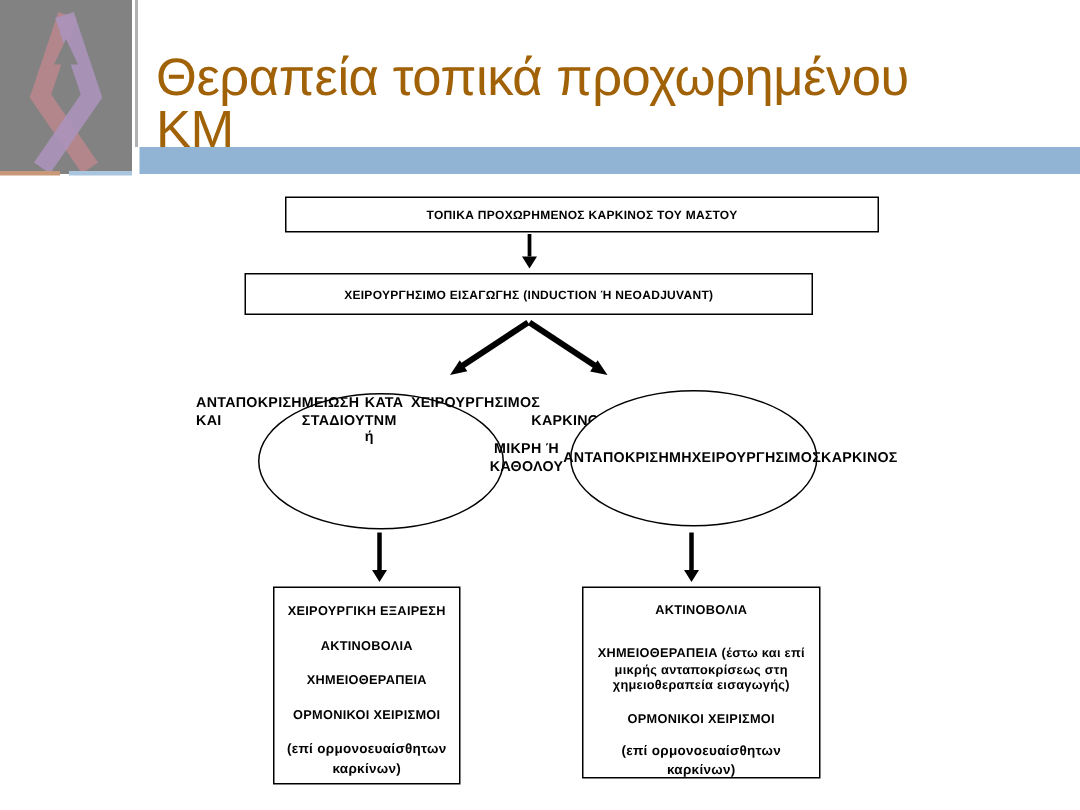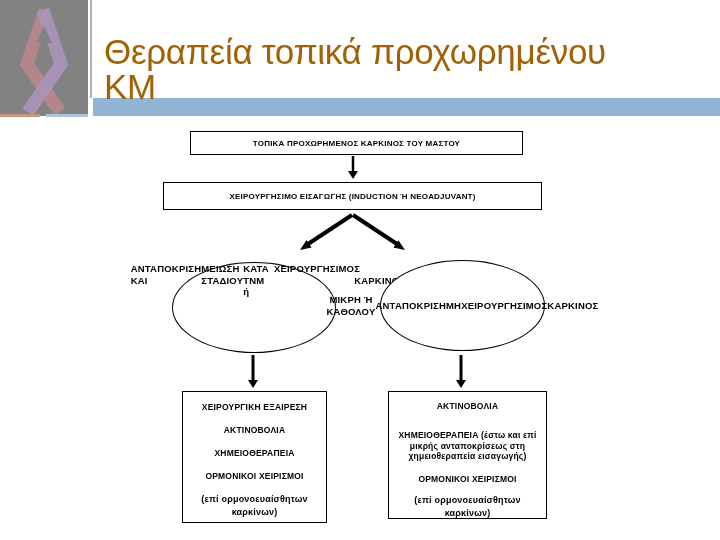--- a/index.html
+++ b/index.html
@@ -25,38 +25,38 @@
 
   
   .fc-box{
     border:1.5px solid var(--diagram-border);background:#fff;
     display:flex;flex-direction:column;align-items:center;justify-content:center;
     text-align:center;font-weight:bold;box-sizing:border-box;
     letter-spacing:0.2px;
   }
   .fc-label{font-size:8px;}
 
-  #top-box{left:190px;top:131px;width:333px;height:24px;}
+  #top-box{left:190px;top:131px;width:396px;height:24px;}
   #induction-box{left:163px;top:182px;width:379px;height:28px;}
 
   .fc-ellipse{
     border:1.5px solid var(--diagram-border);border-radius:50%;background:#fff;
     box-sizing:border-box;font-weight:bold;font-size:9.5px;line-height:11.5px;
     display:flex;flex-direction:row;justify-content:center;letter-spacing:0.2px;
   }
   #response-ellipse{left:172px;top:262px;width:164px;height:91px;padding-left:28px;align-items:flex-start;text-align:left;}
   #response-ellipse .ln-3{margin-left:5px;}
   #response-ellipse .ln-4{margin-left:0;}
   #no-response-ellipse{left:380px;top:260px;width:165px;height:91px;align-items:center;text-align:center;}
 
   .result-box{
     border:1.5px solid var(--diagram-border);background:#fff;box-sizing:border-box;
     font-weight:bold;text-align:center;letter-spacing:0.2px;
   }
-  #operable-box{left:182px;top:391px;width:145px;height:132px;padding-top:9px;}
+  #operable-box{left:182px;top:391px;width:125px;height:132px;padding-top:9px;}
   #inoperable-box{left:388px;top:391px;width:159px;height:128px;padding:8px 9px 0;}
   .box-item{font-size:8.5px;line-height:12px;margin-bottom:11px;}
   #inoperable-box .box-item{margin-bottom:9px;}
   #inoperable-box .multi{line-height:10.5px;margin-bottom:11px;margin-top:18px;}
   .box-note{font-size:9px;line-height:13px;}
 
   #connector-layer{left:0;top:0;width:720px;height:540px;pointer-events:none;}
   #connector-layer line{stroke:var(--diagram-border);}
   #connector-layer polygon{fill:var(--diagram-border);}
 </style>

